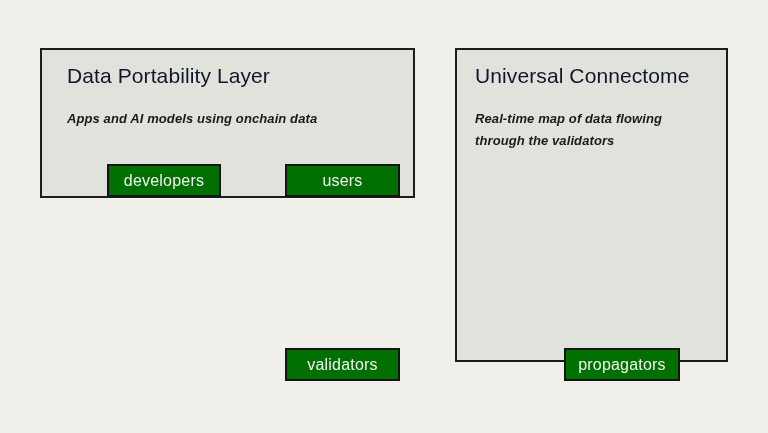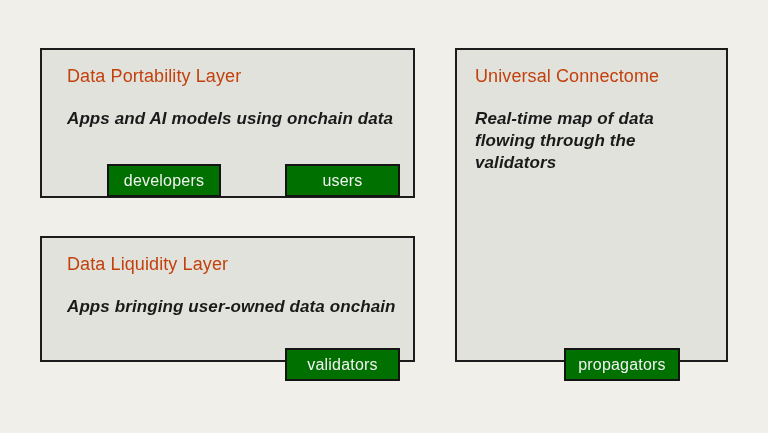--- a/index.html
+++ b/index.html
@@ -25,31 +25,31 @@
 
   
   .panel {
     position: absolute;
     box-sizing: border-box;
     background: #e2e2dd;
     border: 2px solid #1c1c1c;
   }
   .panel-title {
     position: absolute;
-    color: #c2410c;
-    font-size: 18px;
+    color: #0f172a;
+    font-size: 21px;
     font-weight: 400;
     line-height: 24px;
     white-space: nowrap;
     letter-spacing: 0.1px;
   }
   .panel-subtitle {
     position: absolute;
     color: #1a1a1a;
-    font-size: 17px;
+    font-size: 13px;
     font-weight: bold;
     font-style: italic;
     line-height: 22px;
     letter-spacing: 0.1px;
   }
 
   
   #panel-portability {
     left: 40px;
     top: 48px;
@@ -111,24 +111,20 @@
 </head>
 <body>
 
 <div id="diagram-canvas">
 
   <div class="panel" id="panel-portability">
     <div class="panel-title">Data Portability Layer</div>
     <div class="panel-subtitle">Apps and AI models using onchain data</div>
   </div>
 
-  <div class="panel" id="panel-liquidity">
-    <div class="panel-title">Data Liquidity Layer</div>
-    <div class="panel-subtitle">Apps bringing user-owned data onchain</div>
-  </div>
 
   <div class="panel" id="panel-connectome">
     <div class="panel-title">Universal Connectome</div>
     <div class="panel-subtitle">Real-time map of data flowing through the validators</div>
   </div>
 
   <div class="tag" id="tag-developers">developers</div>
 
   <div class="tag" id="tag-users">users</div>
 

